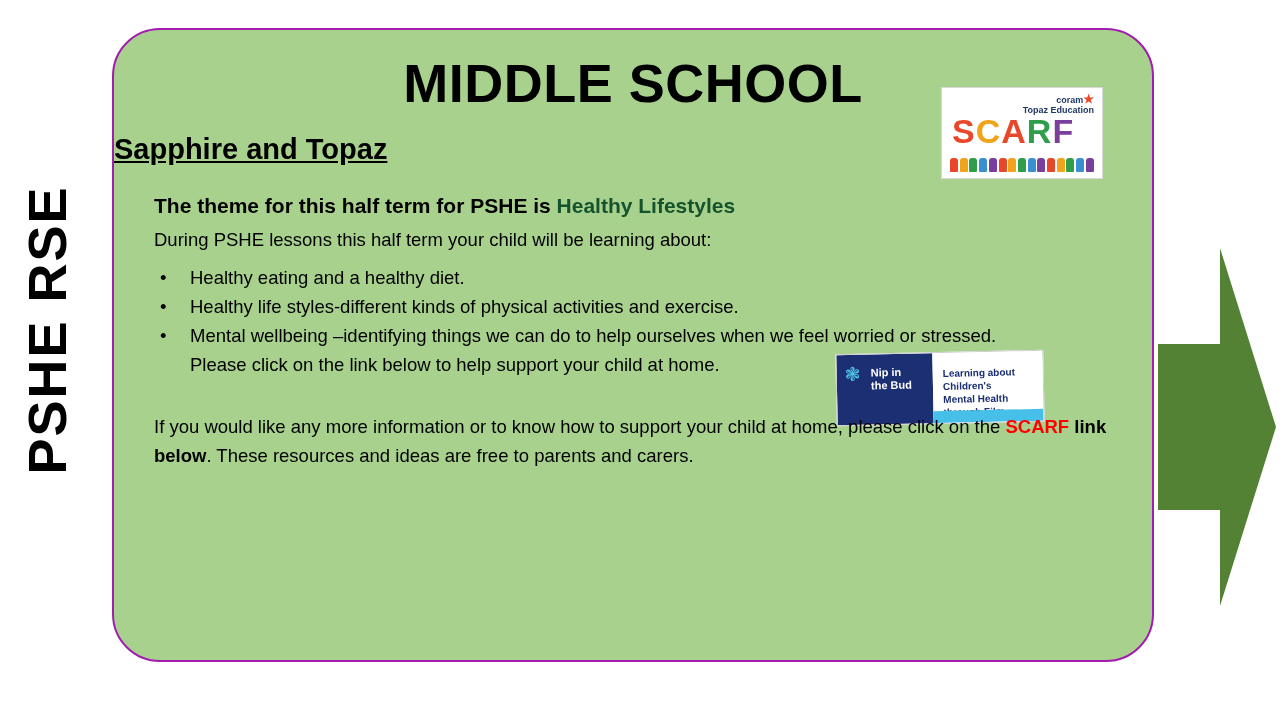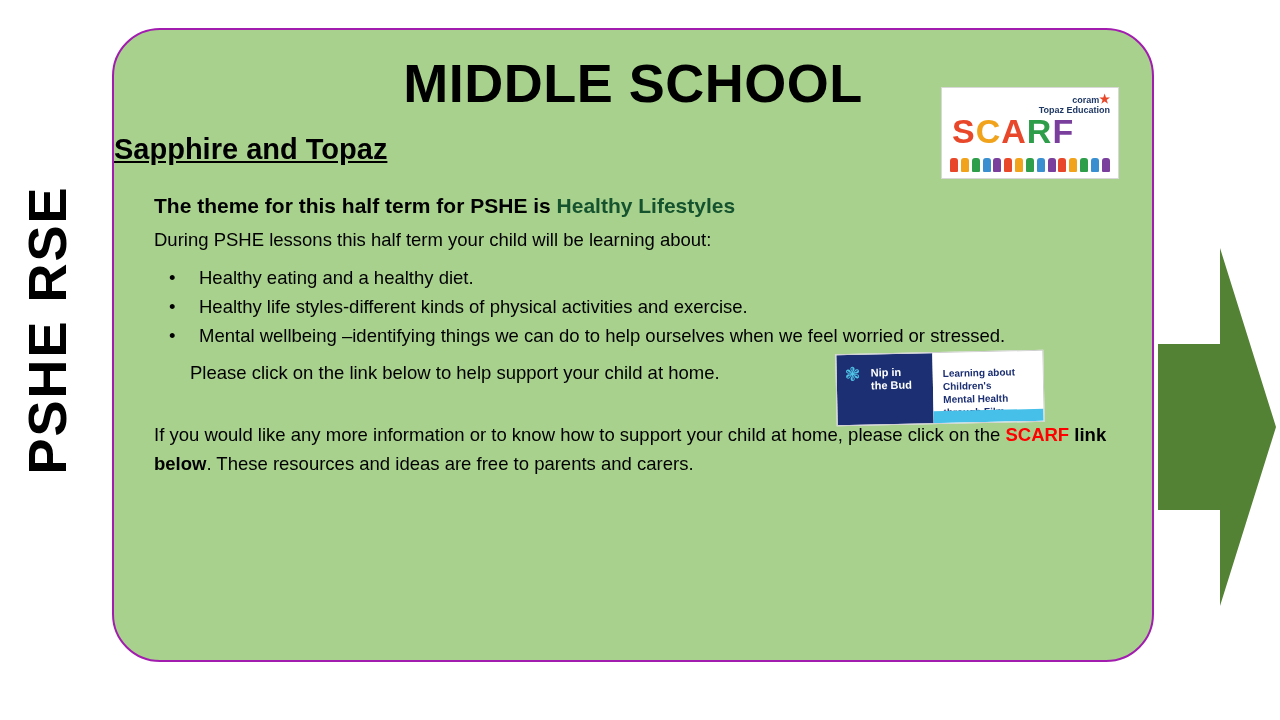--- a/index.html
+++ b/index.html
@@ -70,21 +70,21 @@
     font-size: 29px;
     font-weight: bold;
     text-decoration: underline;
   }
 
   
   #scarf-logo {
     position: absolute;
     left: 827px;
     top: 57px;
-    width: 178px;
+    width: 162px;
     height: 92px;
     background: #ffffff;
     border: 1px solid #d8d8d8;
     box-sizing: border-box;
     overflow: hidden;
   }
   #scarf-logo .coram {
     position: absolute;
     right: 8px;
     top: 6px;
@@ -141,21 +141,21 @@
   }
   .theme-line {
     font-size: 21px;
     font-weight: bold;
     margin-bottom: 4px;
   }
   .theme-line .hl { color: #14532d; }
   .intro { margin-bottom: 10px; }
 
   ul.bullets {
-    margin: 9px;
+    margin: 0;
     padding: 0;
     list-style: none;
   }
   ul.bullets li {
     position: relative;
     padding-left: 36px;
     margin-bottom: 1px;
   }
   ul.bullets li::before {
     content: "•";

